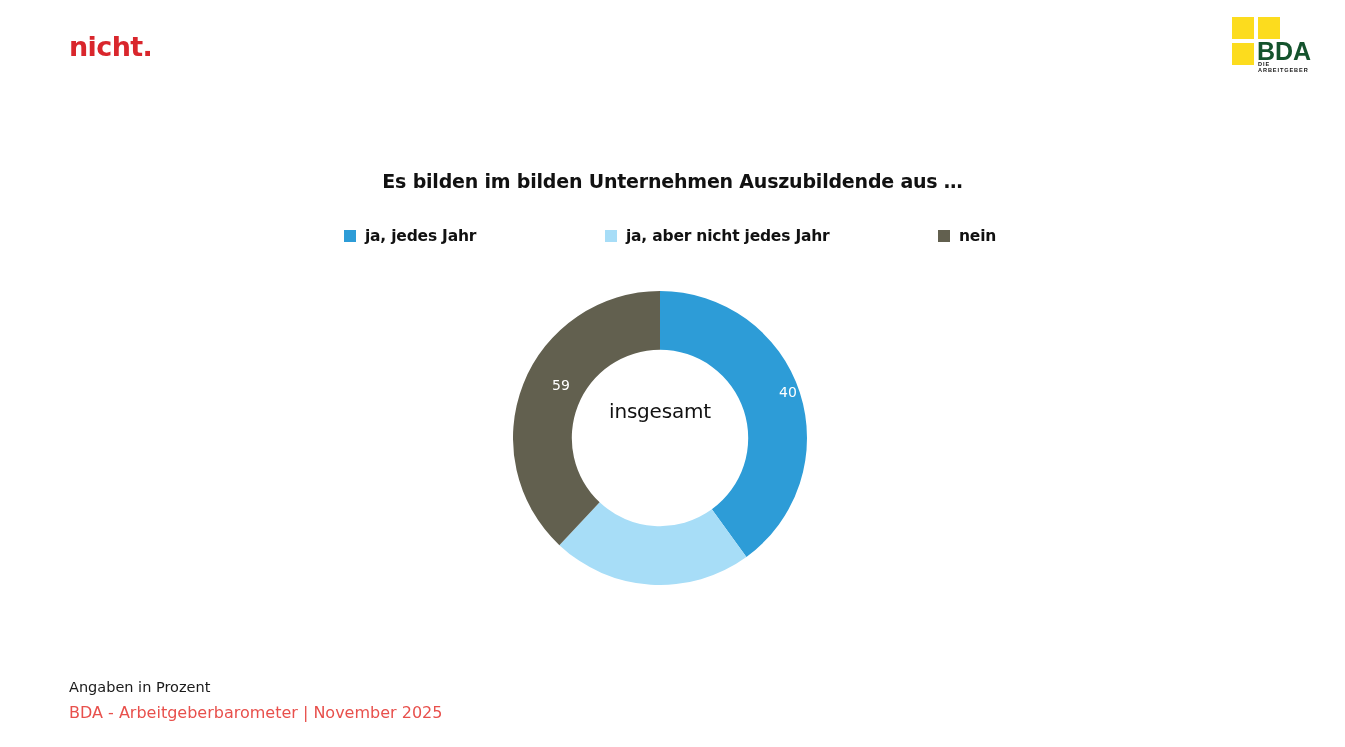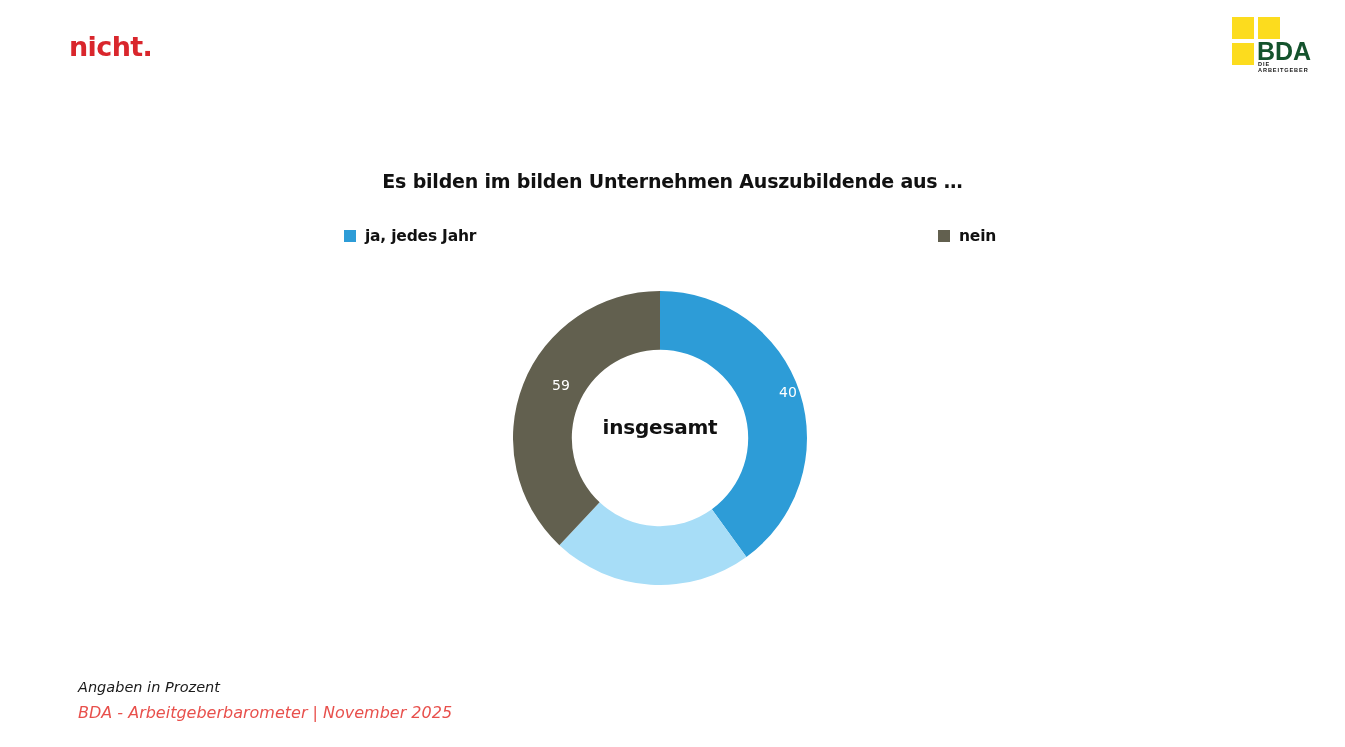--- a/index.html
+++ b/index.html
@@ -135,48 +135,47 @@
     top: 291px;
     width: 294px;
     height: 294px;
   }
   .donut-svg {
     display: block;
   }
   .donut-center-label {
     position: absolute;
     left: 0;
-    top: 124px;
+    top: 108px;
     width: 294px;
     text-align: center;
     font-family: "DejaVu Sans", sans-serif;
     font-size: 20px;
-    font-weight: bold;
+    font-weight: normal;
     color: #111111;
     letter-spacing: -0.2px;
   }
   .slice-value {
     position: absolute;
     font-family: "DejaVu Sans", sans-serif;
     font-size: 14px;
     color: #ffffff;
     text-align: center;
     width: 40px;
   }
   .slice-value.v0 { left: 255px; top: 93px; }
   .slice-value.v1 { left: 119px; top: 252px; margin-top: 48px; }
   .slice-value.v2 { left: 28px;  top: 86px; }
 
   
   .footer {
     position: absolute;
-    left: 78px;
+    left: 69px;
     top: 676px;
     width: 700px;
-    font-style: italic;
   }
   .footer-note {
     font-family: "DejaVu Sans", sans-serif;
     font-size: 14.5px;
     color: #1a1a1a;
     line-height: 1.65;
   }
   .footer-source {
     font-family: "DejaVu Sans", sans-serif;
     font-size: 16px;
@@ -198,20 +197,24 @@
     <span class="bda-sub">DIE ARBEITGEBER</span>
   </div>
 </div>
 
 <div class="chart-title">Es bilden im bilden Unternehmen Auszubildende aus …</div>
 
 <div class="legend">
   <div class="legend-item i0">
     <span class="legend-swatch" style="background:#2d9cd7"></span>
     <span class="legend-label">ja, jedes Jahr</span>
+  </div>
+  <div class="legend-item i1">
+    <span class="legend-swatch" style="background:#a7ddf7"></span>
+    <span class="legend-label">ja, aber nicht jedes Jahr</span>
   </div>
   <div class="legend-item i2">
     <span class="legend-swatch" style="background:#62604f"></span>
     <span class="legend-label">nein</span>
   </div>
 </div>
 
 <div class="donut-wrap">
   <svg class="donut-svg" id="donut-svg" width="294" height="294" viewBox="0 0 294 294">
       <path d="M 147 0 A 147 147 0 0 1 233.40443208699355 265.92549817311726 L 198.84265925219614 218.35529890387036 A 88.2 88.2 0 0 0 147 58.8 Z" fill="#2d9cd7"></path>

